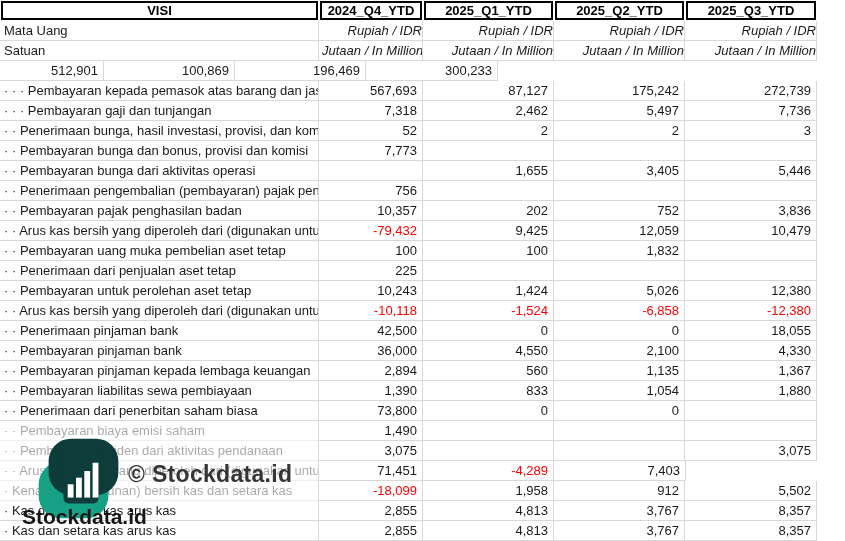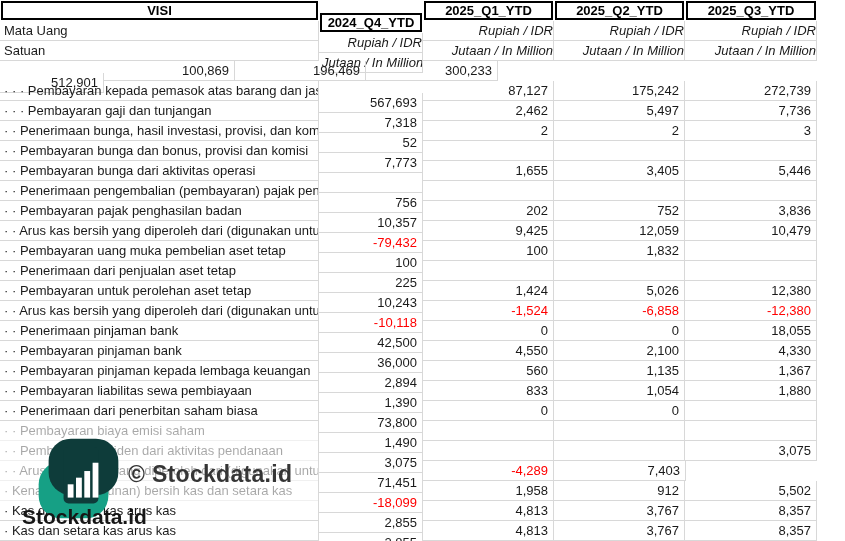--- a/index.html
+++ b/index.html
@@ -9,21 +9,21 @@
     overflow:hidden;
   }
   
   .hdr{display:flex;height:21px;}
   .hcell{box-sizing:border-box;height:21px;padding:1px;}
   .hcell .hb{
     box-sizing:border-box;height:100%;border:2px solid #000;background:#fff;
     display:flex;align-items:center;justify-content:center;
     font-weight:bold;font-size:13px;color:#000;white-space:nowrap;overflow:hidden;
   }
-  .w0{width:319px;}.w1{width:104px;margin-top:12px;}.w2{width:131px;}.w3{width:131px;}.w4{width:132px;}
+  .w0{width:319px;}.w1{width:104px;}.w2{width:131px;}.w3{width:131px;}.w4{width:132px;}
   
   .row{display:flex;height:20px;}
   .cell{
     box-sizing:border-box;height:20px;line-height:19px;
     border-right:1px solid #d8d8d8;border-bottom:1px solid #d8d8d8;
     overflow:hidden;white-space:nowrap;background:transparent;
   }
   .cell.lbl{padding-left:4px;}
   .cell.val{text-align:right;padding-right:5px;}
   .cell.left{text-align:right;padding-left:3px;font-style:italic;}

